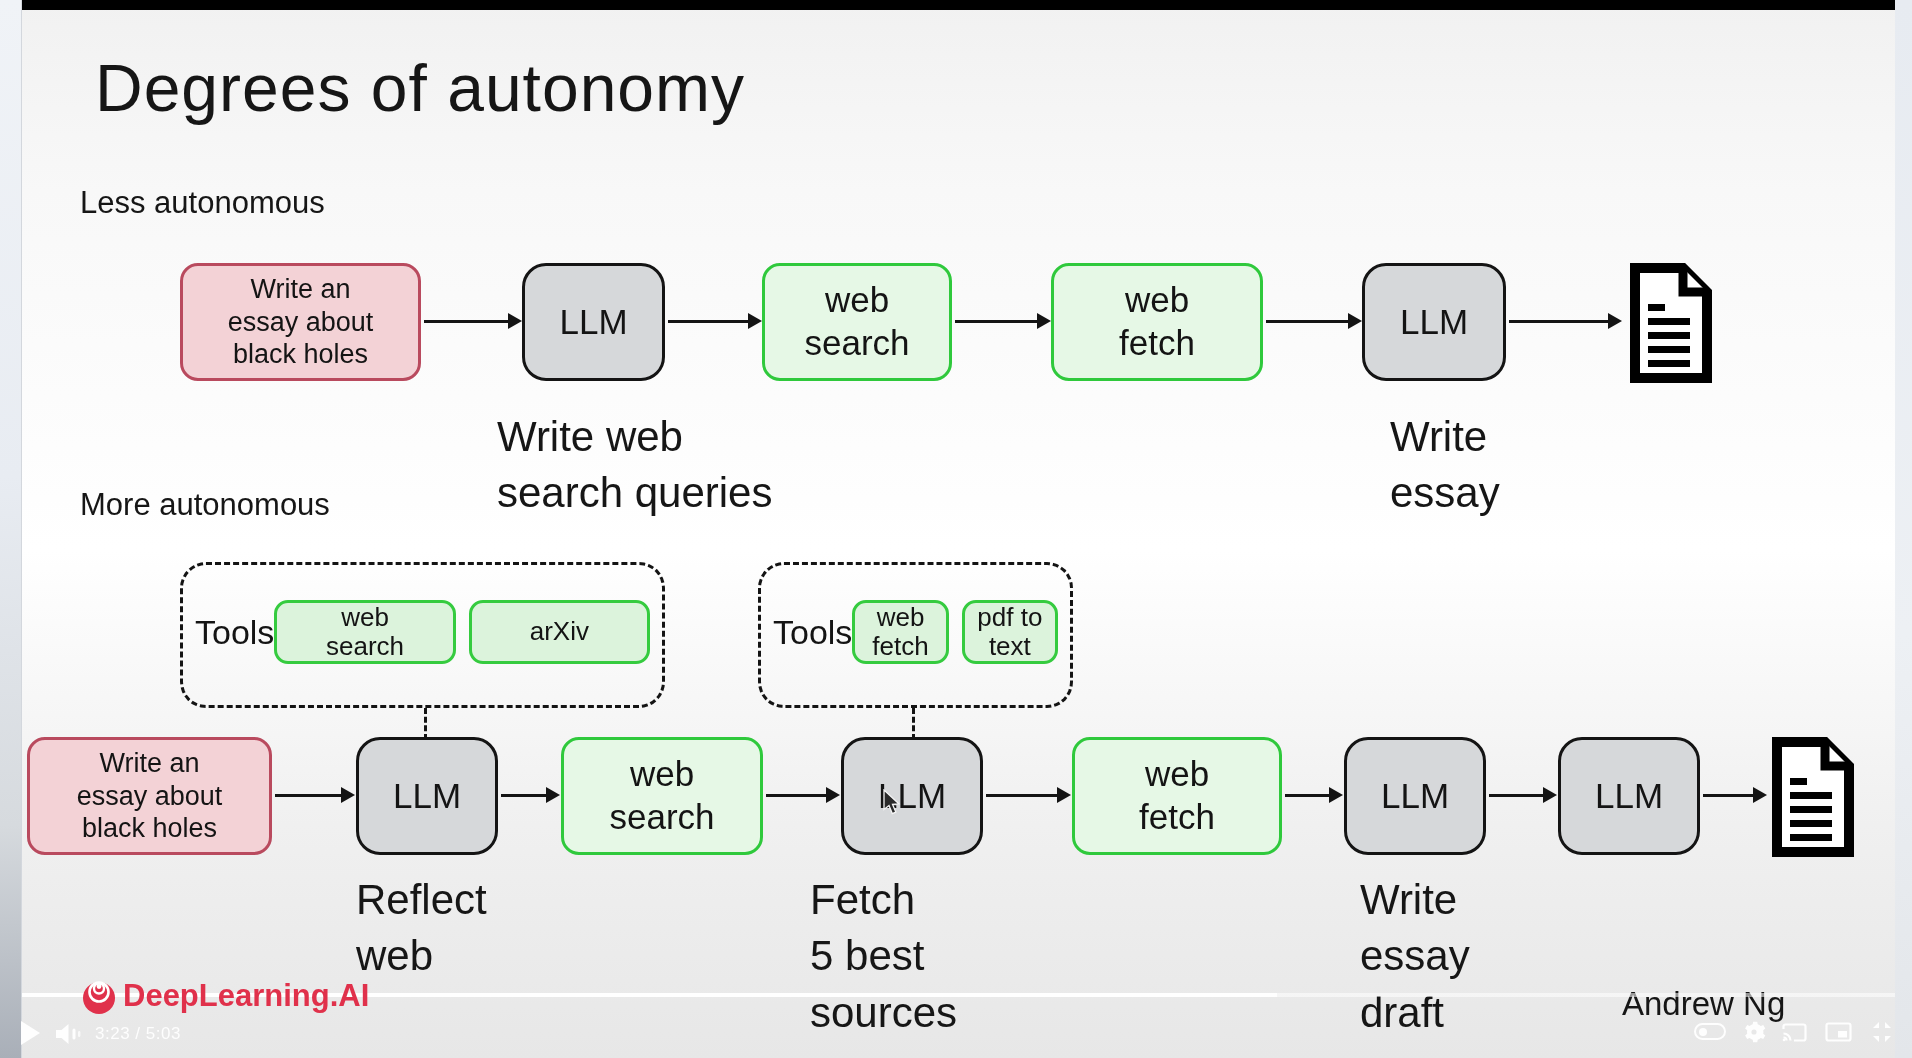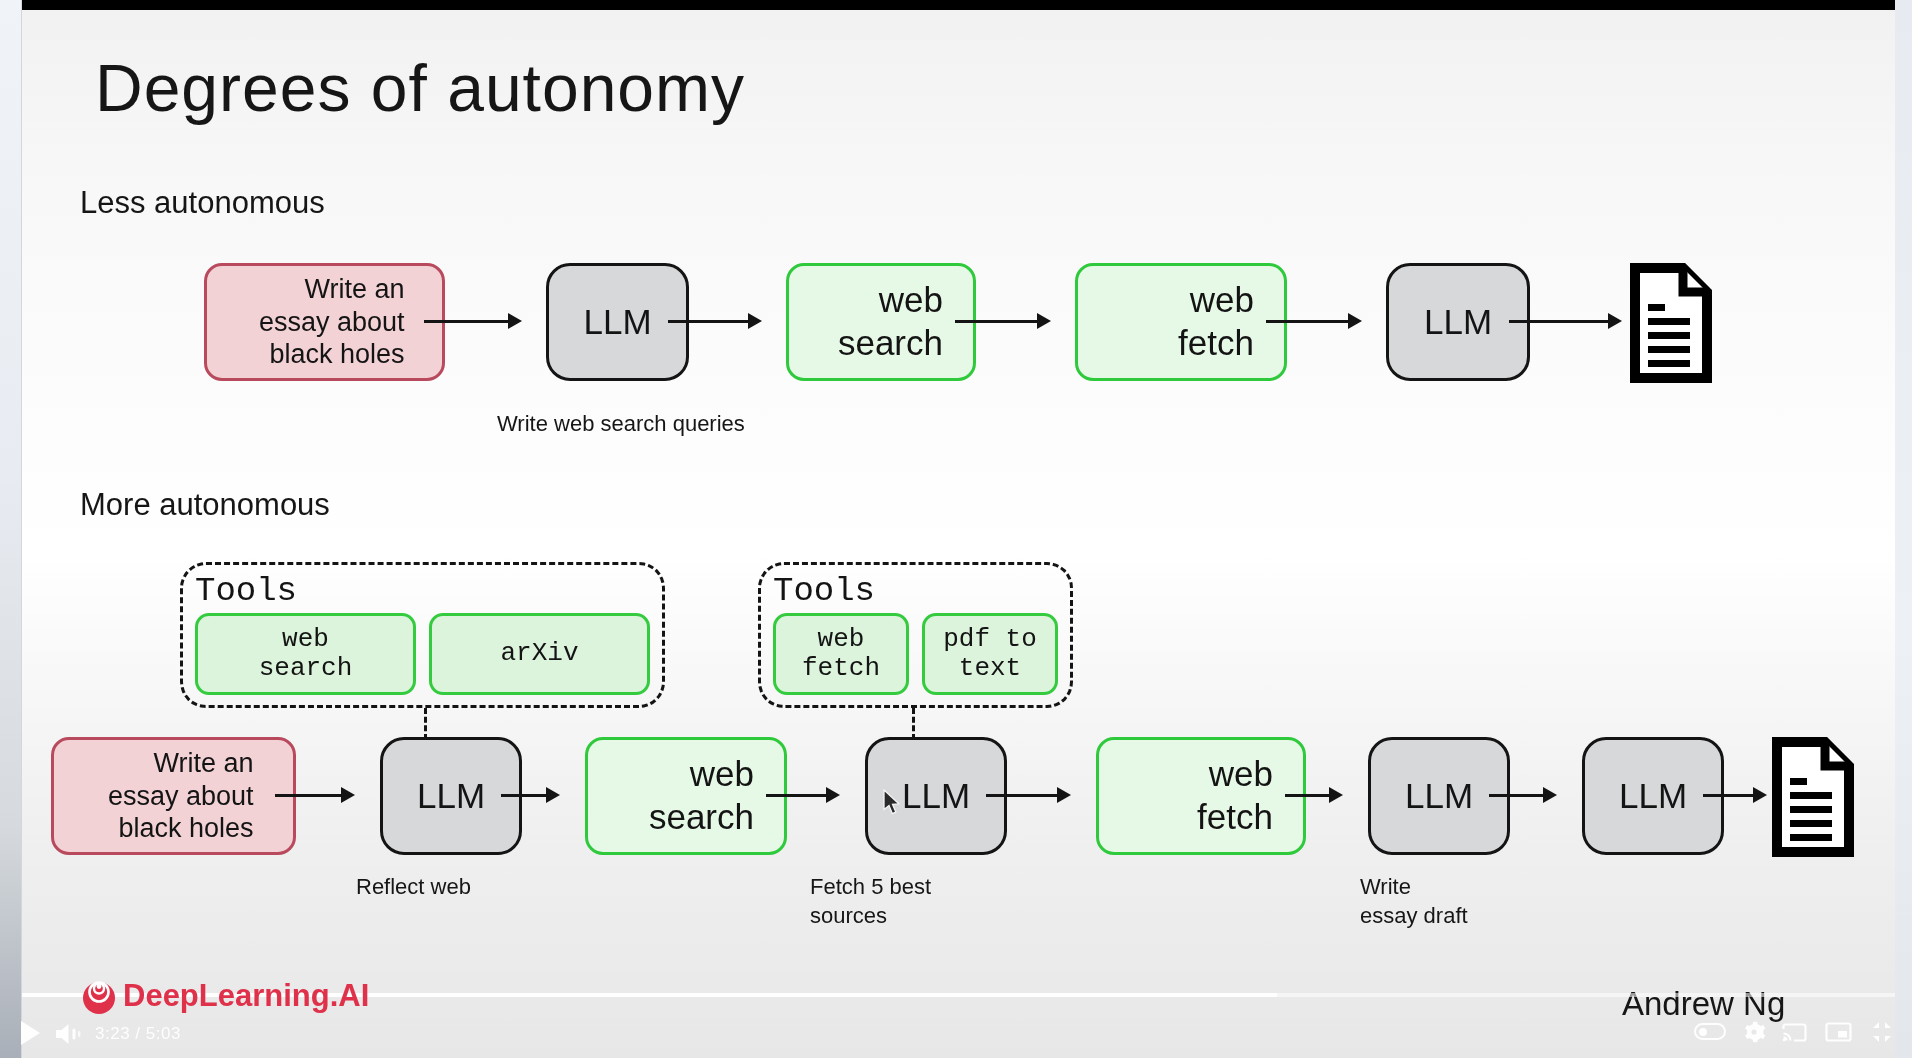--- a/index.html
+++ b/index.html
@@ -20,32 +20,32 @@
   #video-area{position:absolute;left:22px;top:0;width:1873px;height:1058px;
     background:linear-gradient(180deg,#f1f1f1 0%,#f8f8f8 18%,#ffffff 52%,#f0f0f0 78%,#e7e7e7 100%);}
   #top-black-bar{position:absolute;left:0;top:0;width:100%;height:10px;background:#000;}
 
   
   #slide{position:absolute;left:0;top:0;width:1912px;height:1058px;padding-left:31px;}
 
   .title{position:absolute;left:95px;top:50px;font-size:66px;font-weight:500;letter-spacing:1px;color:#161616;}
   .section-label{position:absolute;font-size:31px;font-weight:500;color:#161616;}
 
-  .node{position:absolute;display:flex;align-items:center;justify-content:center;text-align:right;line-height:1.22;margin-left:24px;}
+  .node{position:absolute;display:flex;align-items:center;justify-content:center;text-align:center;line-height:1.22;}
   .prompt{background:var(--prompt-fill);border:3px solid var(--prompt-border);border-radius:18px;font-size:27px;}
   .prompt span{display:inline-block;max-width:160px;}
   .llm{background:var(--llm-fill);border:3px solid var(--llm-border);border-radius:24px;font-size:35px;}
   .tool{background:var(--tool-fill);border:3px solid var(--tool-border);border-radius:18px;font-size:35px;padding:0 30px;}
-  .caption{position:absolute;font-size:22px;line-height:1.34;color:#161616;}
+  .caption{position:absolute;font-size:42px;line-height:1.34;color:#161616;}
 
   .arrow{position:absolute;height:3px;background:#141414;}
   .arrow::after{content:'';position:absolute;right:-13px;top:-7px;width:0;height:0;
     border-left:14px solid #141414;border-top:8px solid transparent;border-bottom:8px solid transparent;}
 
-  .tools-group{position:absolute;border:3px dashed #141414;border-radius:26px;display:flex;flex-direction:column;padding:4px 12px 10px;font-family:Liberation Mono, monospace;}
+  .tools-group{position:absolute;border:3px dashed #141414;border-radius:26px;display:flex;align-items:center;padding:4px 12px 10px;}
   .tools-title{font-size:34px;font-weight:500;height:44px;display:flex;align-items:center;}
   .tools-row{display:flex;gap:13px;width:100%;flex:1;}
   .mini{flex:1;background:var(--mini-fill);border:3px solid var(--mini-border);border-radius:14px;
     display:flex;align-items:center;justify-content:center;text-align:center;font-size:26px;line-height:1.12;}
   .mini span{display:inline-block;max-width:110px;}
   .dash-connector{position:absolute;width:0;border-left:3px dashed #141414;}
 
   .doc-icon{position:absolute;}
 
   
@@ -112,20 +112,21 @@
       <path d="M9 6 H57 L81 30 V116 H9 Z" fill="#ffffff" stroke="#000" stroke-width="10" stroke-linejoin="miter"></path>
       <path d="M57 6 V30 H81" fill="#ffffff" stroke="#000" stroke-width="9"></path>
       <rect x="22" y="42" width="17" height="7" fill="#000"></rect>
       <rect x="22" y="56" width="42" height="7" fill="#000"></rect>
       <rect x="22" y="70" width="42" height="7" fill="#000"></rect>
       <rect x="22" y="84" width="42" height="7" fill="#000"></rect>
       <rect x="22" y="98" width="42" height="7" fill="#000"></rect>
     </svg>
 
     <div class="caption" style="left:497px;top:409px;width:285px;">Write web search queries</div>
+    <div class="caption" style="left:1390px;top:409px;width:120px;">Write essay</div>
 
     <div class="tools-group" style="left:180px;top:562px;width:485px;height:146px;">
       <div class="tools-title">Tools</div>
       <div class="tools-row">
         <div class="mini">
             <span>web search</span>
           </div>
         <div class="mini">
             <span>arXiv</span>
           </div>

